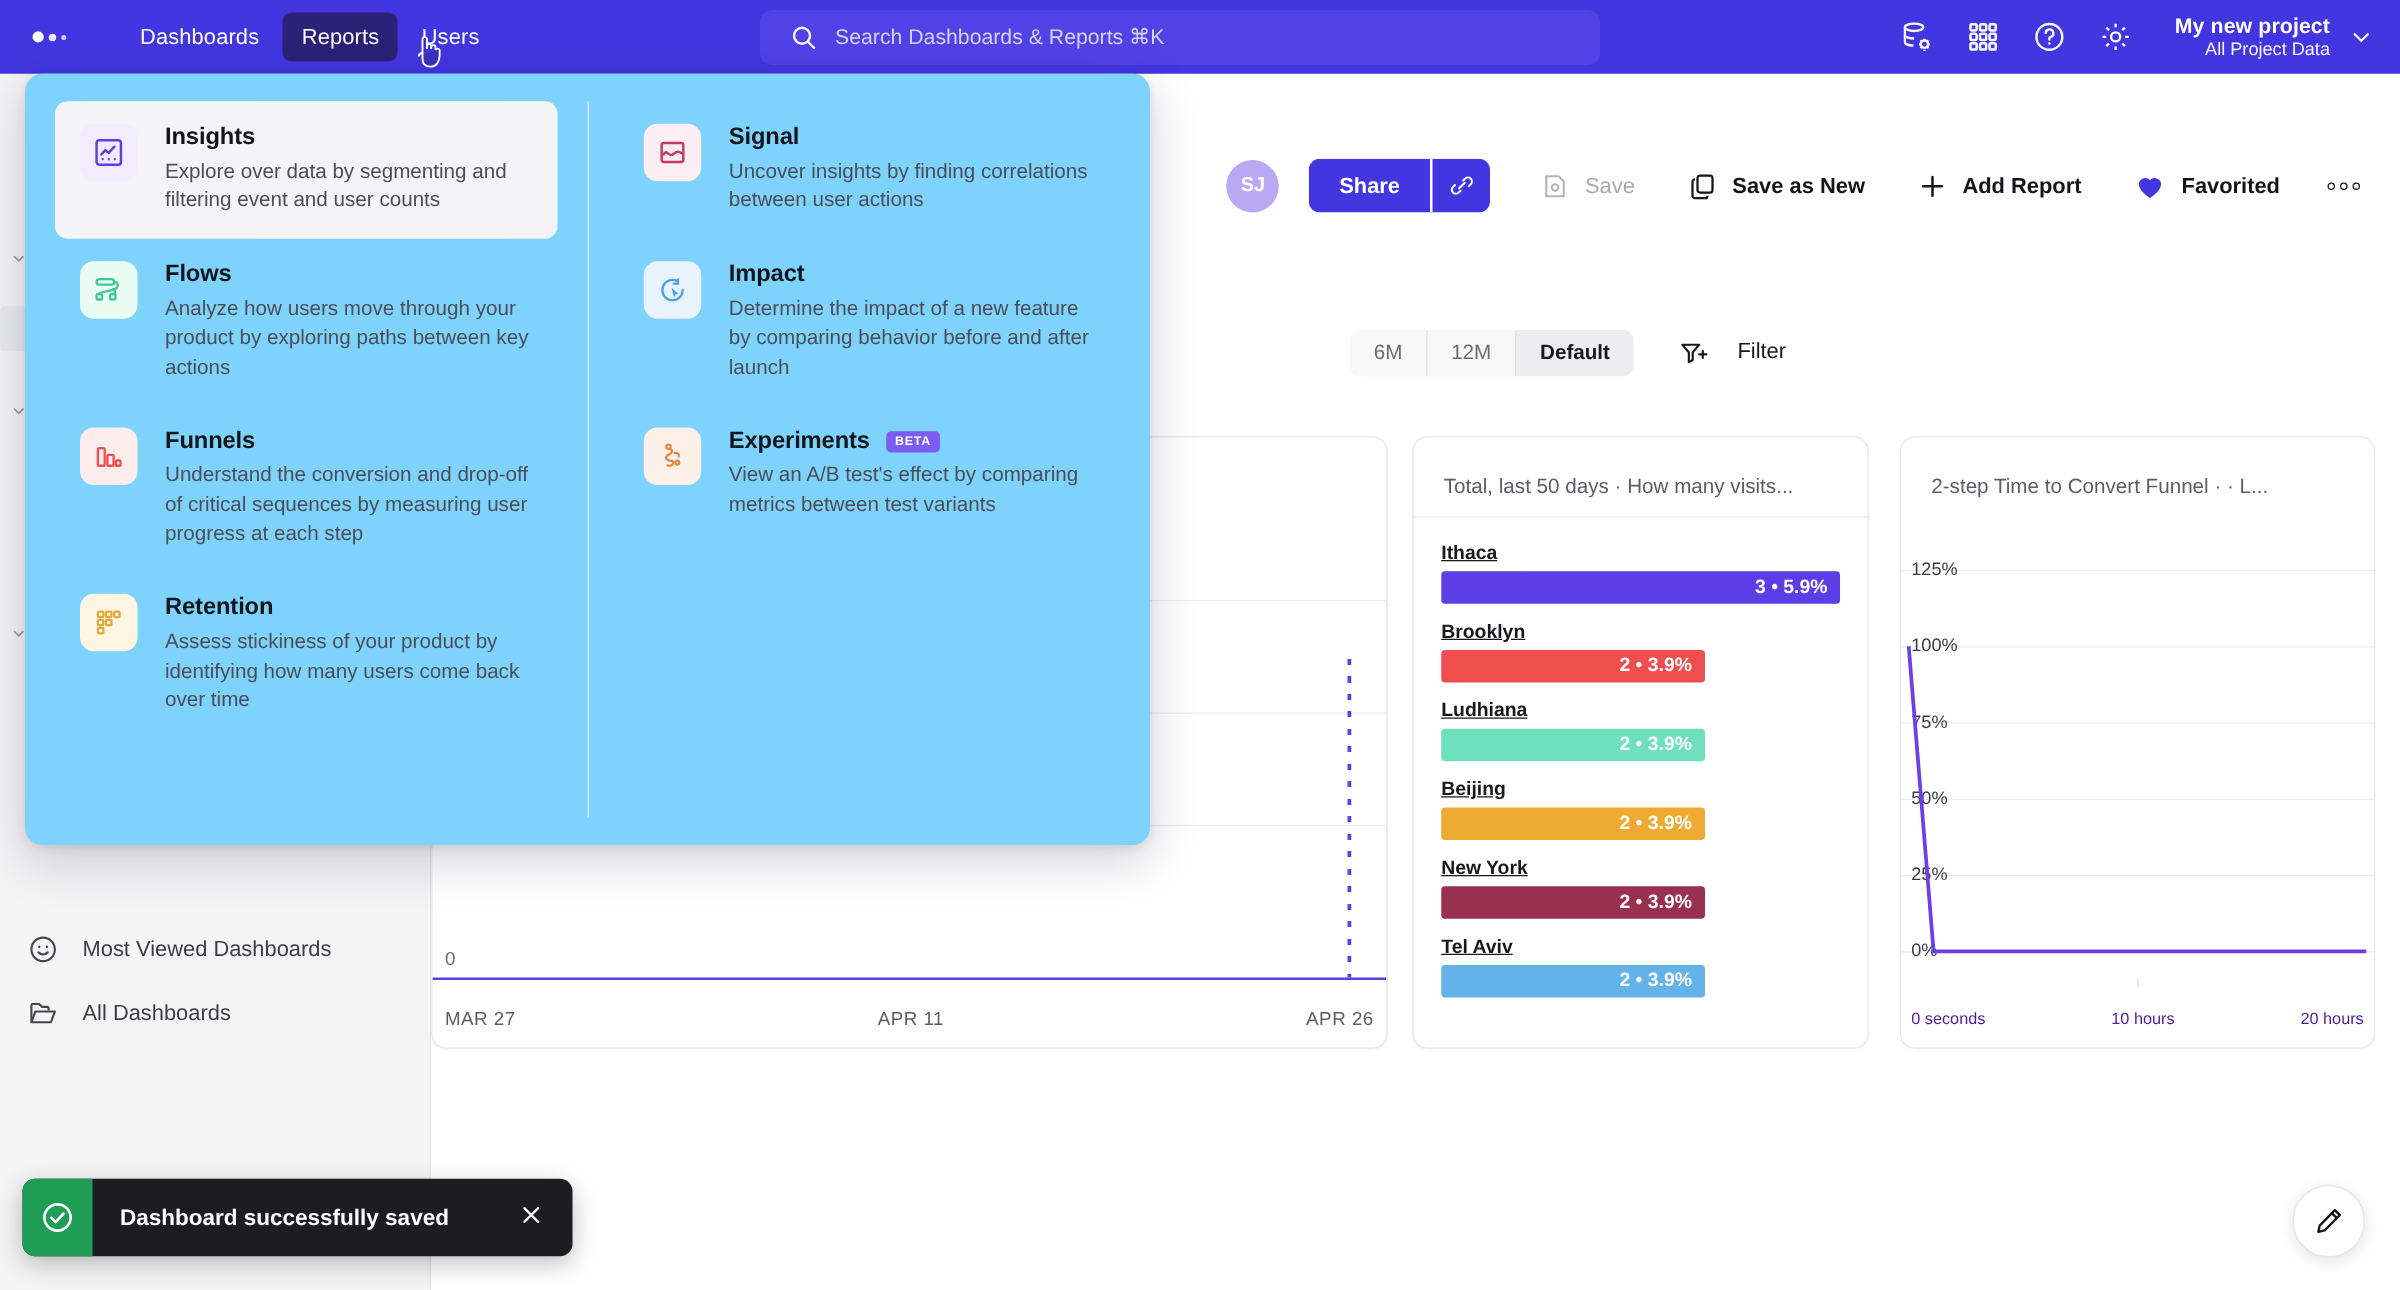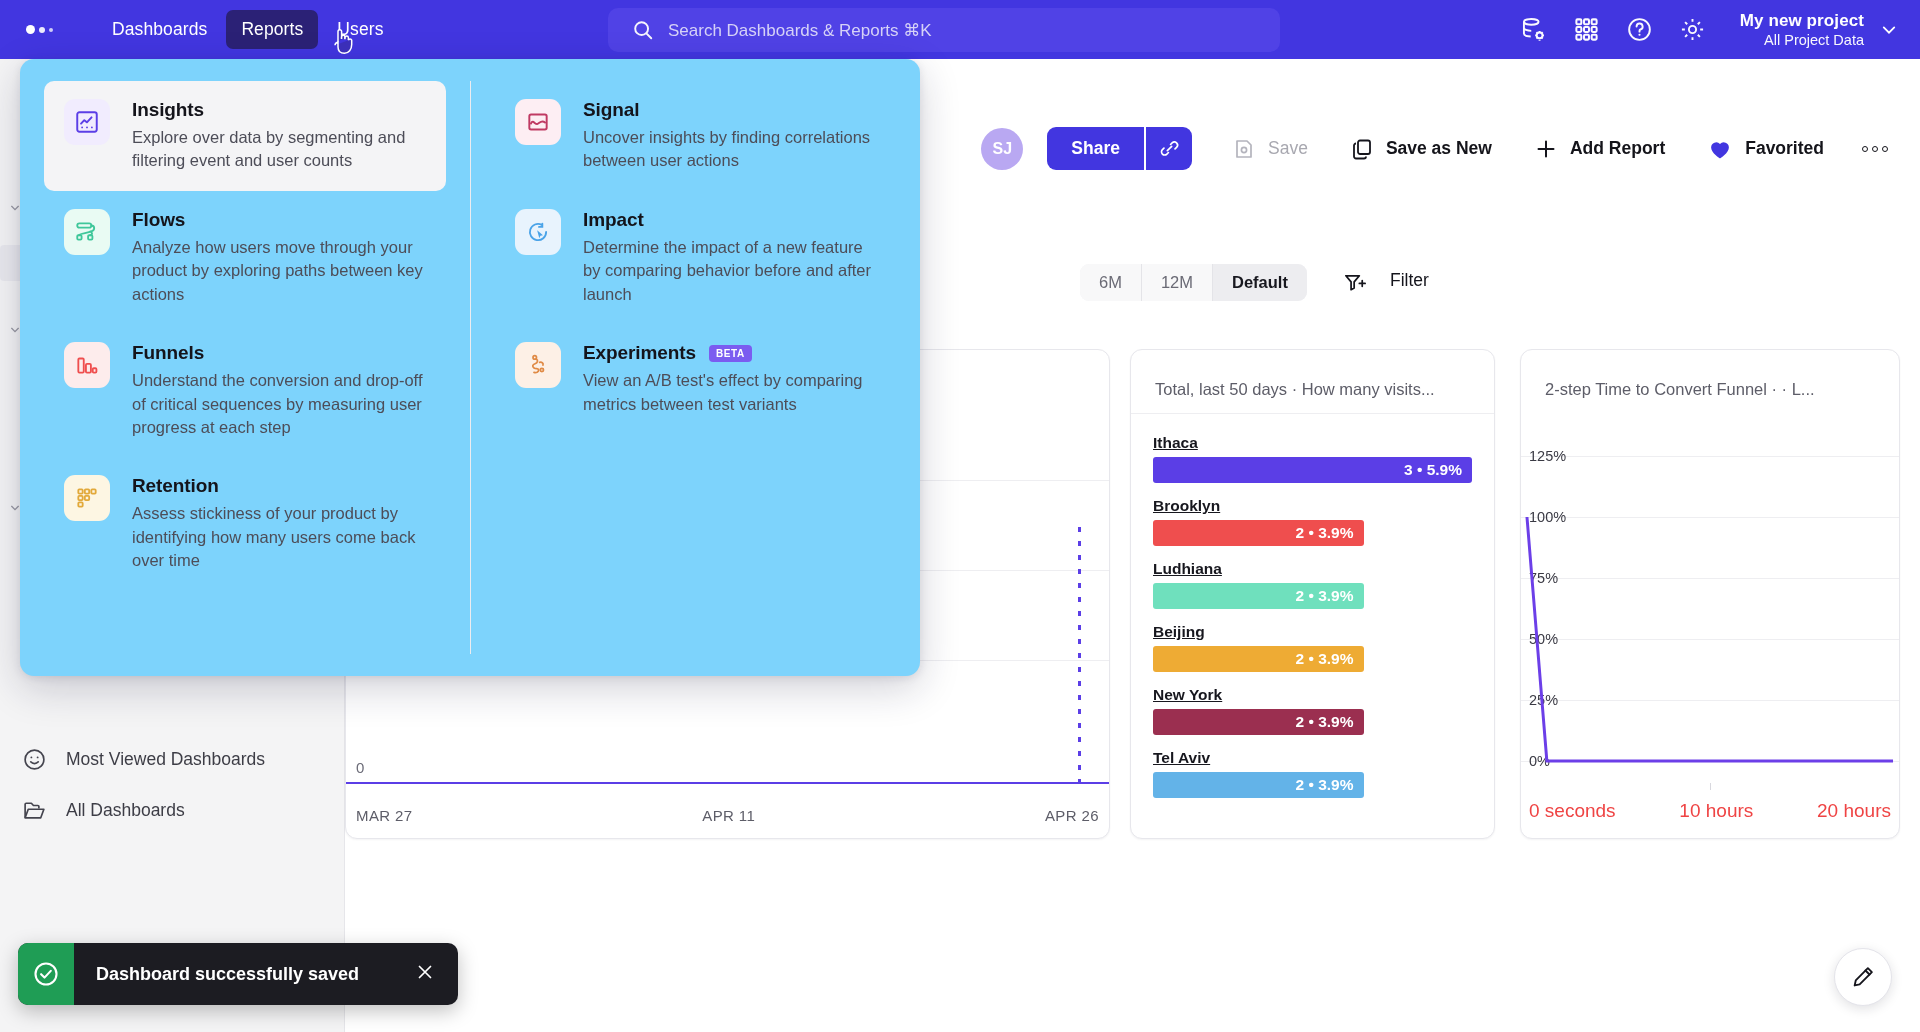--- a/index.html
+++ b/index.html
@@ -122,21 +122,21 @@
   .bar-name { font-size: 15.5px; font-weight: bold; color: #17171e; margin-bottom: 5px; text-decoration: underline; }
   .bar-track { height: 26px; border-radius: 3px; display: flex; align-items: center; justify-content: flex-end; }
   .bar-val { color: #fff; font-size: 15.5px; font-weight: bold; padding-right: 10px; white-space: nowrap; }
 
   
   #card-right { left: 1175px; top: 290px; width: 380px; height: 490px; }
   .fl-plot { position: absolute; left: 0; right: 0; top: 98px; bottom: 52px; text-align: right; }
   .fl-grid { position: absolute; left: 0; right: 0; height: 1px; background: #eeeef1; }
   .fl-ylab { position: absolute; left: 8px; font-size: 14.5px; color: #3a3a44; transform: translateY(-50%); background: transparent; }
   .fl-xlabels { position: absolute; left: 0; right: 0; bottom: 16px; display: flex; justify-content: space-between; padding: 0 8px; }
-  .fl-xlabels span { font-size: 19px; color: #ef4444; }
+  .fl-xlabels span { font-size: 13px; color: #4c1d95; }
   .fl-tick { position: absolute; bottom: 48px; width: 1px; height: 7px; background: #d8d8de; }
 
   
   .megamenu {
     position: absolute; left: 20px; top: 59px; width: 900px; height: 617px;
     background: #7dd3fc; border-radius: 14px; box-shadow: 0 12px 40px rgba(25,25,60,.20), 0 2px 8px rgba(25,25,60,.10);
     z-index: 60; display: flex; padding: 22px 0;
   }
   .mm-col { width: 450px; padding: 0 24px; }
   .mm-col.right { border-left: 1px solid #ececf0; }

